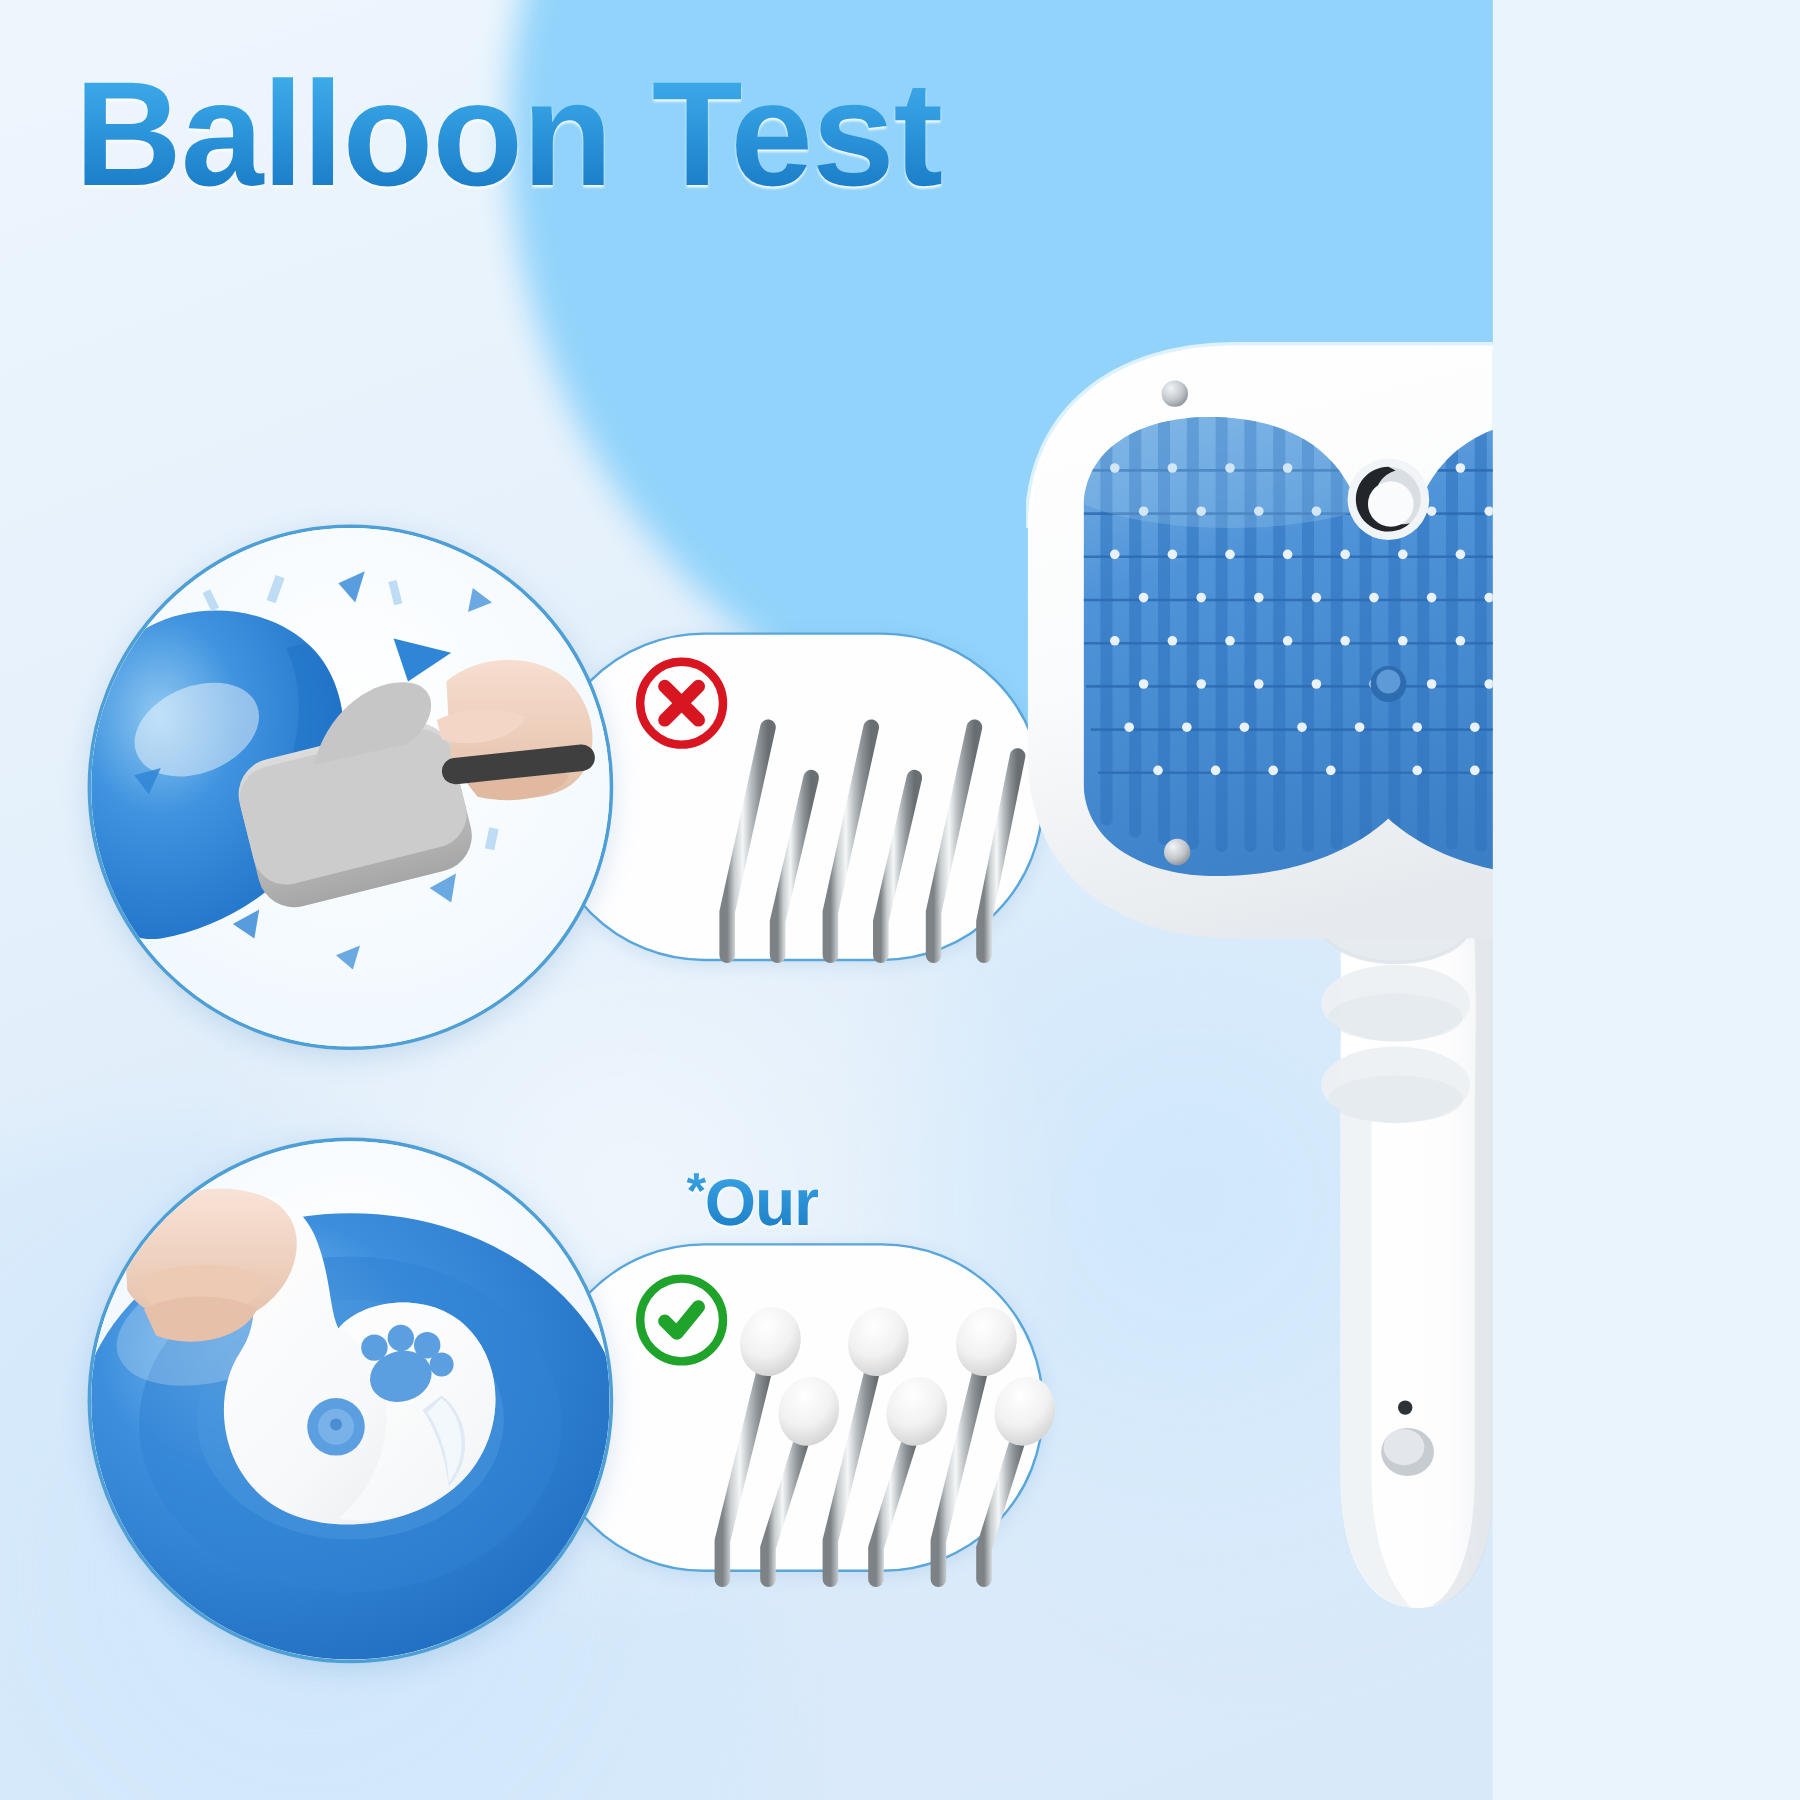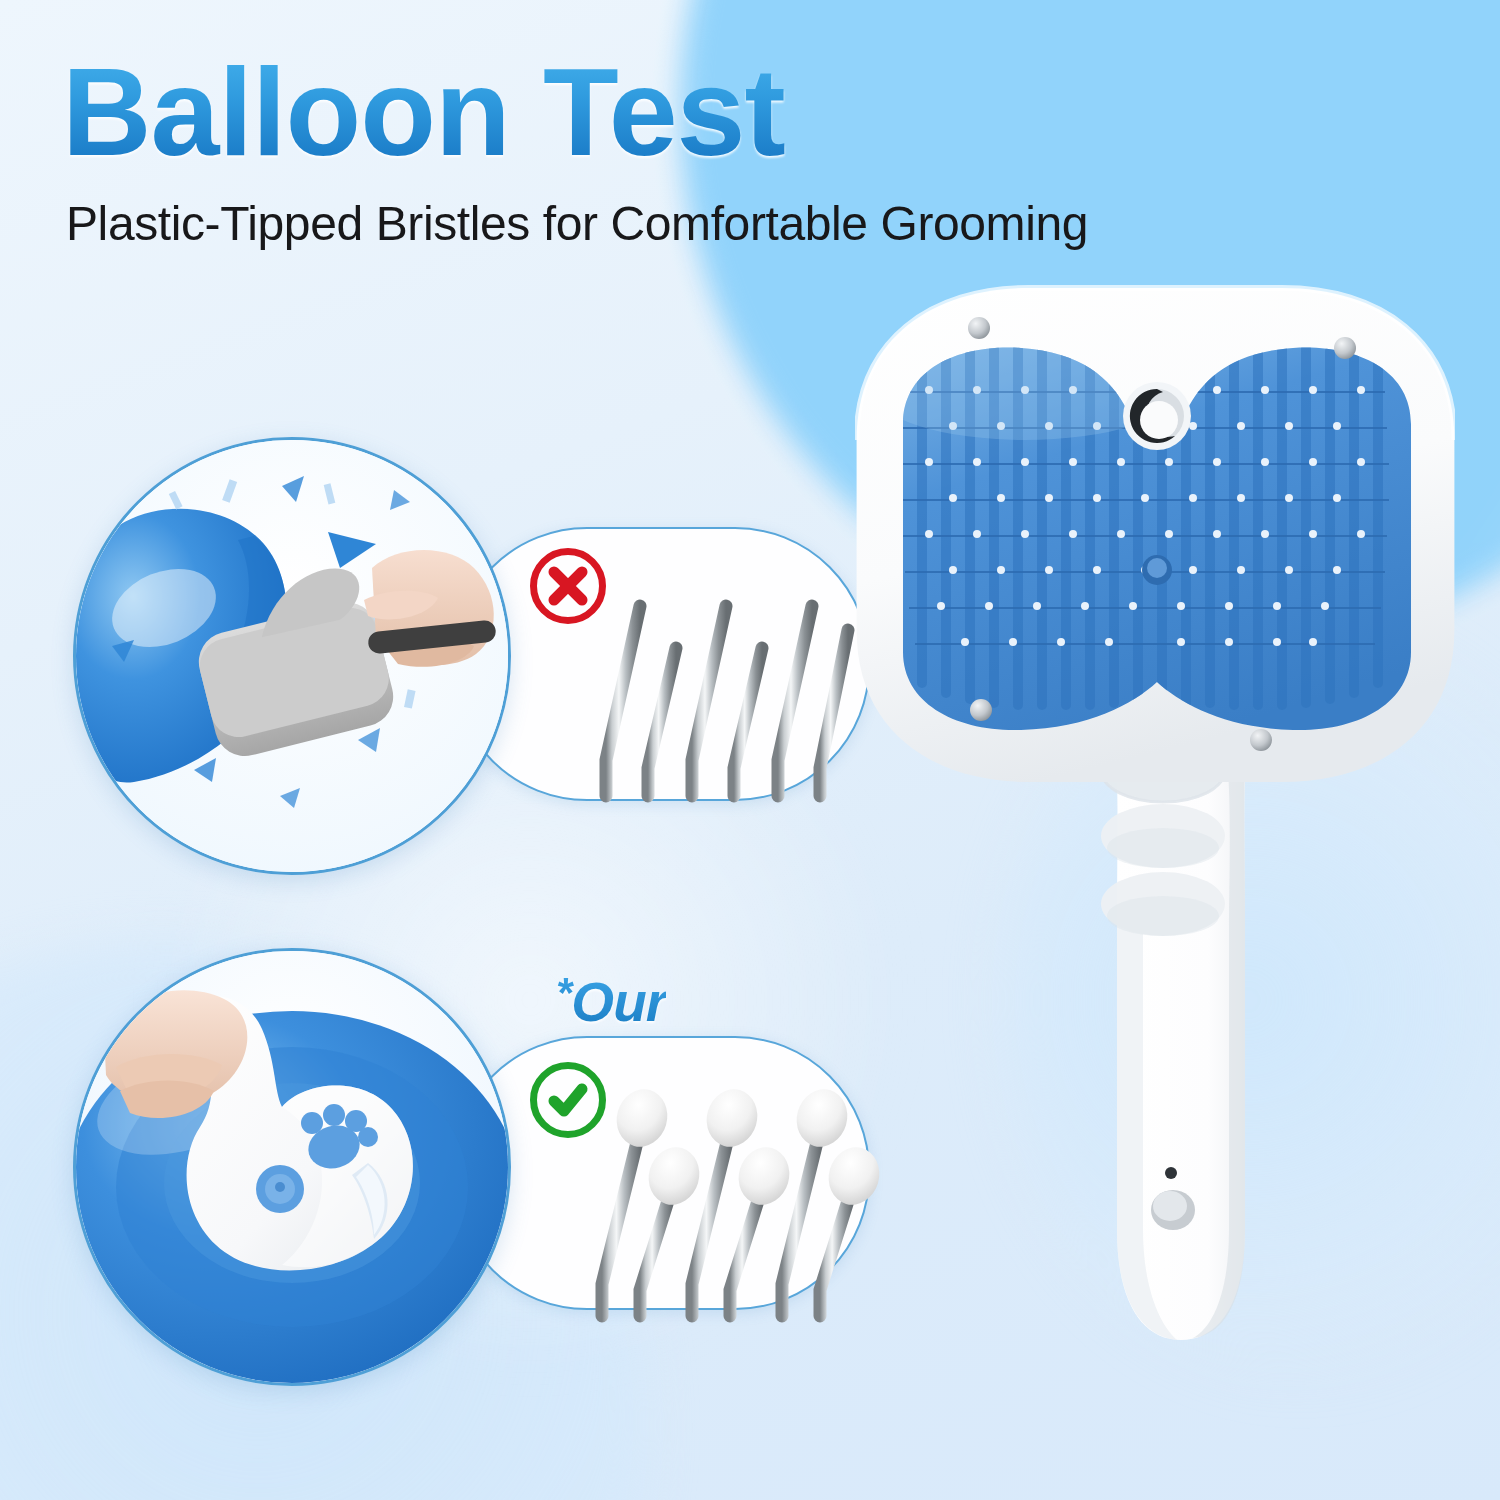--- a/index.html
+++ b/index.html
@@ -2,21 +2,21 @@
 <html><head>
 <meta charset="utf-8">
 <title>Balloon Test</title>
 <style>
   html,body{margin:0;padding:0;}
   body{
     width:1500px;height:1500px;overflow:hidden;
     font-family:"Liberation Sans","DejaVu Sans",sans-serif;
     background:#eaf4fd;
   }
-  #stage{position:relative;width:1500px;height:1500px;overflow:hidden;}
+  #stage{position:relative;width:1244px;height:1500px;overflow:hidden;}
 
   
   .bg-base{position:absolute;inset:0;
     background:linear-gradient(160deg,#eef6fd 0%,#e6f1fb 32%,#ddecfa 62%,#d8e9fa 100%);}
   .bg-blue-tr{position:absolute;right:-260px;top:-430px;width:1080px;height:1080px;
     border-radius:50%;
     background:radial-gradient(circle at 36% 62%, #8ed2fb 0%, #8ed2fb 52%, #b7e2fc 72%, rgba(198,229,252,0) 86%);
     filter:blur(14px);opacity:.96;}
   .bg-blue-bl{position:absolute;left:-330px;bottom:-420px;width:980px;height:980px;border-radius:50%;
     background:radial-gradient(circle at 60% 38%, #cfe6fa 0%, rgba(214,234,252,.55) 58%, rgba(222,238,253,0) 80%);
@@ -68,21 +68,20 @@
 
 <div id="stage">
 
   <div class="bg-base"></div>
   <div class="bg-blue-tr"></div>
   <div class="bg-blue-bl"></div>
   <div class="bg-soft-r"></div>
   <div class="bg-white-glow"></div>
 
   <div class="title">Balloon Test</div>
-  <div class="subtitle">Plastic-Tipped Bristles for Comfortable Grooming</div>
 
 
   <div class="pill other"></div>
 
   <svg style="position:absolute;left:600px;top:600px;width:300px;height:200px;overflow:visible" viewBox="0 0 300 200">
     <defs>
       <linearGradient id="metal" x1="0" y1="0" x2="1" y2="0">
         <stop offset="0%" stop-color="#7c8286"></stop>
         <stop offset="18%" stop-color="#c9ced1"></stop>
         <stop offset="38%" stop-color="#f4f6f7"></stop>
@@ -163,21 +162,21 @@
         <path d="M196 196 C216 156 262 136 292 150 C312 160 304 186 276 198 Z" fill="#c6c6c6"></path>
       </g>
 
       <path d="M296 128 C322 104 374 104 398 128 C424 154 424 196 400 214 C372 234 316 226 300 198 Z" fill="url(#skin)"></path>
       <path d="M300 196 C328 186 372 190 398 206 C392 222 356 232 322 224 Z" fill="#e0b9a0"></path>
       <rect x="292" y="186" width="128" height="22" rx="11" fill="#3f3f3f" transform="rotate(-6 356 197)"></rect>
       <path d="M288 160 C312 148 346 148 362 158 C352 178 312 184 292 176 Z" fill="#f3d6c6"></path>
     </svg>
   </div>
 
-  <div class="cmp-label" style="left:556px;top:972px;font-style:italic;">
+  <div class="cmp-label" style="left:572px;top:972px;">
     <span class="star">*</span><span>Our</span>
   </div>
 
   <div class="pill our"></div>
 
   <svg style="position:absolute;left:596px;top:1090px;width:300px;height:230px;overflow:visible" viewBox="0 0 300 230">
     <defs>
       <linearGradient id="metal2" x1="0" y1="0" x2="1" y2="0">
         <stop offset="0%" stop-color="#7c8286"></stop>
         <stop offset="18%" stop-color="#c9ced1"></stop>

